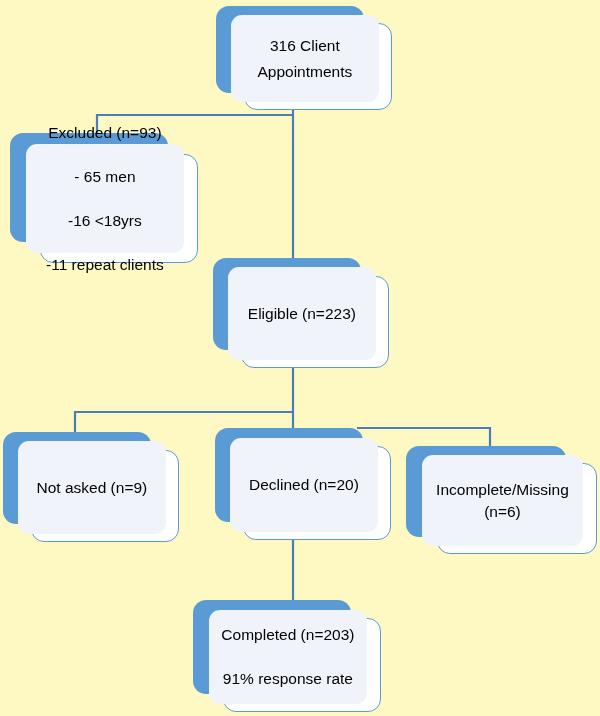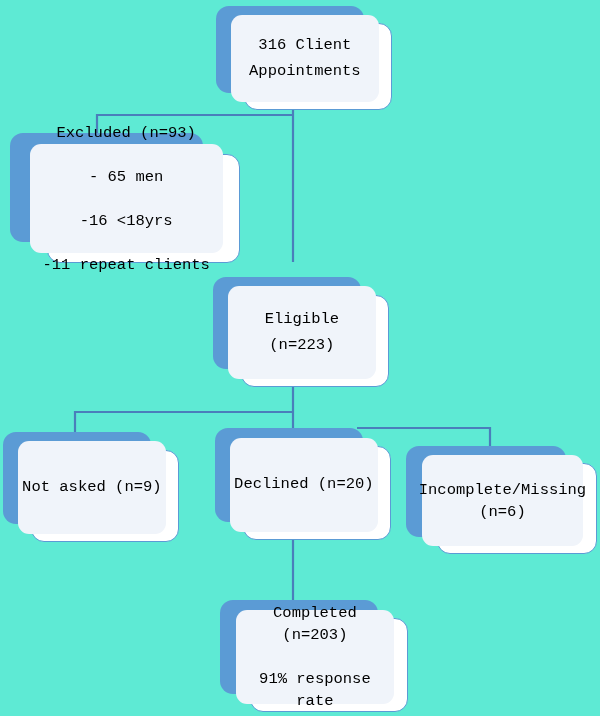--- a/index.html
+++ b/index.html
@@ -8,23 +8,22 @@
     padding: 0;
     background: #ffffff;
   }
   body {
     font-family: "Liberation Sans", sans-serif;
   }
   #flow-canvas {
     position: relative;
     width: 600px;
     height: 716px;
-    background: #5eead4;
+    background: #fef9c3;
     overflow: hidden;
-    font-family: Liberation Mono, monospace;
   }
   #connector-layer {
     position: absolute;
     left: 0;
     top: 0;
     width: 600px;
     height: 716px;
     z-index: 1;
   }
   .node {
@@ -104,35 +103,35 @@
 
   <div class="node" style="left:216px; top:6px; width:176px; height:104px;">
     <div class="node-back"></div>
     <div class="node-front"></div>
     <div class="node-inner">
       <span class="node-label">316 Client
 Appointments</span>
     </div>
   </div>
 
-  <div class="node" style="left:10px; top:133px; width:230px; height:130px;">
+  <div class="node" style="left:10px; top:133px; width:188px; height:130px;">
     <div class="node-back"></div>
     <div class="node-front"></div>
     <div class="node-inner">
       <span class="node-label tight">Excluded (n=93)
 
 - 65 men
 
 -16 &lt;18yrs
 
 -11 repeat clients</span>
     </div>
   </div>
 
-  <div class="node" style="left:213px; top:258px; width:176px; height:110px;margin-top:19px;">
+  <div class="node" style="left:213px; top:258px; width:176px; height:110px;">
     <div class="node-back"></div>
     <div class="node-front"></div>
     <div class="node-inner">
       <span class="node-label">Eligible (n=223)</span>
     </div>
   </div>
 
   <div class="node" style="left:3px; top:432px; width:176px; height:110px;">
     <div class="node-back"></div>
     <div class="node-front"></div>
@@ -151,21 +150,21 @@
 
   <div class="node" style="left:406px; top:446px; width:191px; height:108px;">
     <div class="node-back"></div>
     <div class="node-front"></div>
     <div class="node-inner">
       <span class="node-label tight">Incomplete/Missing
 (n=6)</span>
     </div>
   </div>
 
-  <div class="node" style="left:220px; top:600px; width:188px; height:112px;">
+  <div class="node" style="left:193px; top:600px; width:188px; height:112px;">
     <div class="node-back"></div>
     <div class="node-front"></div>
     <div class="node-inner">
       <span class="node-label tight">Completed (n=203)
 
 91% response rate</span>
     </div>
   </div>
 
 </div>

